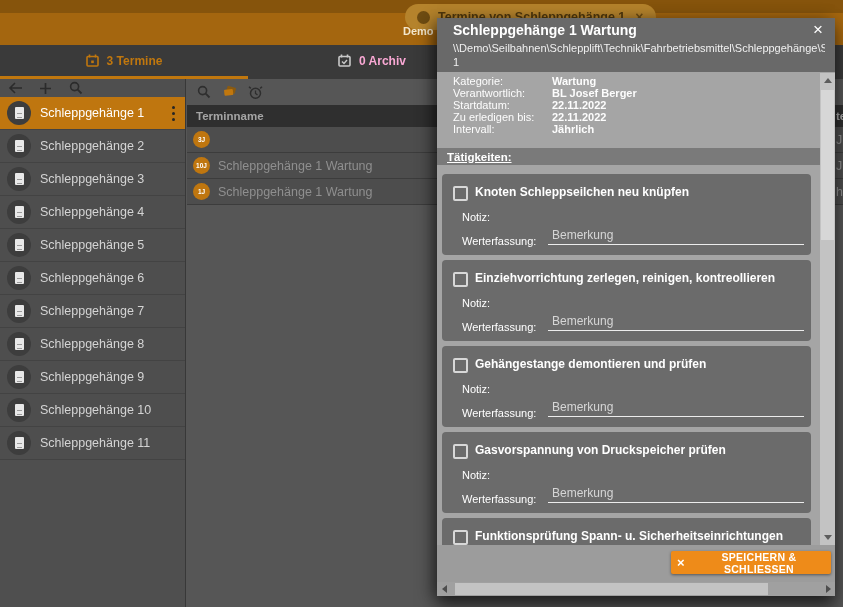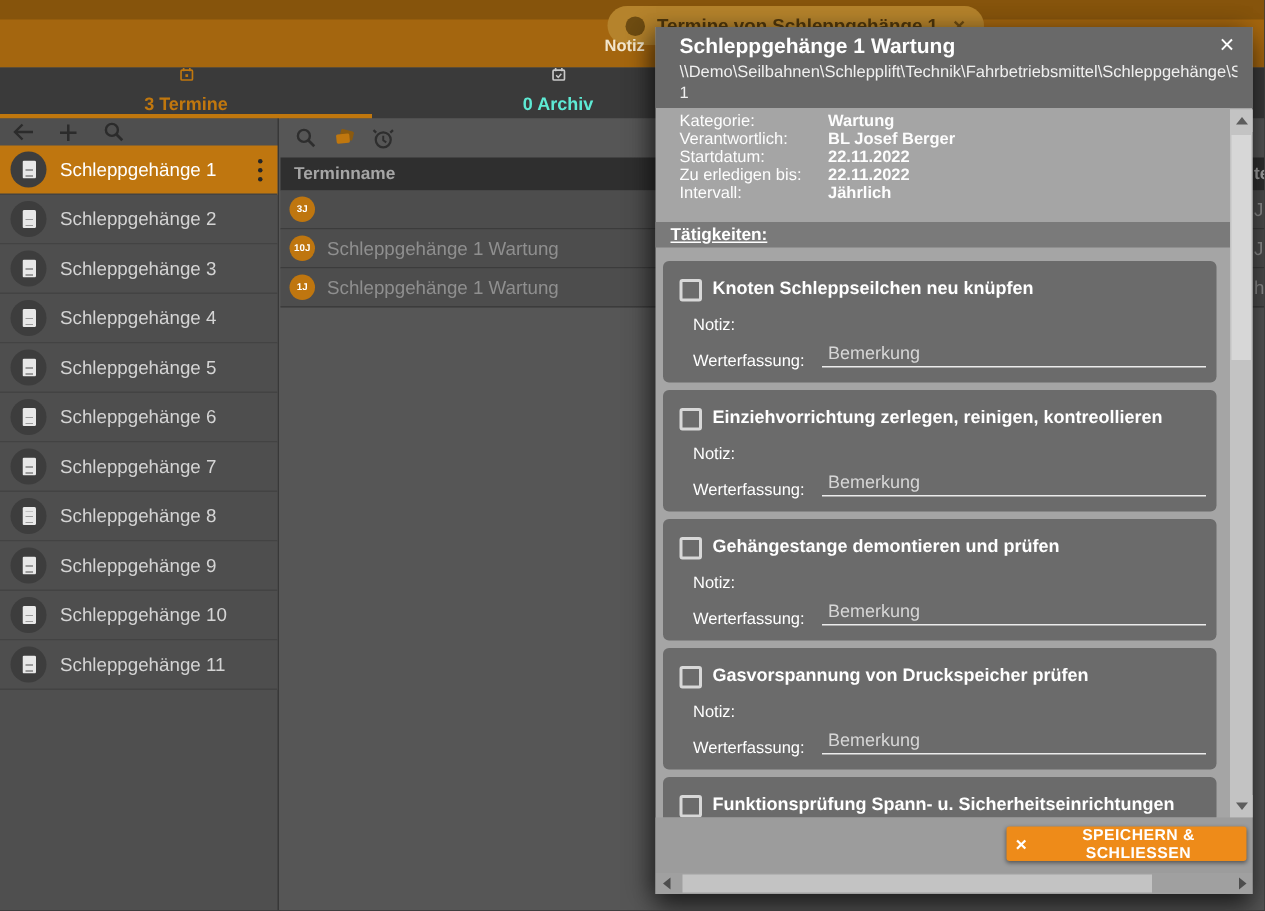--- a/index.html
+++ b/index.html
@@ -12,23 +12,23 @@
   .chip{position:absolute;left:405px;top:4px;height:26px;padding:0 12px;background:#b5832c;
         border-radius:14px;display:flex;align-items:center;gap:8px;cursor:pointer;}
   .chip-circle{width:13px;height:13px;border-radius:50%;background:#6e4c12;flex:0 0 auto;}
   .chip-label{font-size:12.5px;font-weight:bold;color:#4f370c;white-space:nowrap;}
   .chip-x{color:#6e4c12;font-size:14px;font-weight:bold;margin-left:2px;}
   .demo{position:absolute;left:403px;top:25px;font-size:11px;font-weight:bold;color:#f3e7cd;}
 
   
   .tabbar{position:absolute;left:0;top:45px;width:843px;height:34px;background:#3a3a3a;z-index:1;}
   .tab{position:absolute;top:0;height:31px;width:248px;display:flex;align-items:center;
-       justify-content:center;gap:8px;font-size:12px;font-weight:bold;cursor:pointer;flex-direction:column;}
+       justify-content:center;gap:8px;font-size:12px;font-weight:bold;cursor:pointer;}
   .tab-termine{left:0;color:#c0770e;}
-  .tab-archiv{left:248px;color:#5eead4;}
+  .tab-archiv{left:248px;color:#f9a8d4;}
   .tab-underline{position:absolute;left:0;top:31px;width:248px;height:3px;background:#c0770e;}
   .cal-svg{display:block;}
 
   
   .sidebar{position:absolute;left:0;top:79px;width:186px;height:528px;background:#4f4f4f;
            border-right:1px solid #383838;box-sizing:border-box;z-index:1;}
   .side-toolbar{height:18px;display:flex;align-items:center;padding-left:8px;gap:15px;}
   .tool-ic{width:15px;height:15px;display:flex;align-items:center;justify-content:center;cursor:pointer;}
   .side-item{position:relative;height:33px;display:flex;align-items:center;padding-left:7px;gap:9px;
              background:#4e4e4e;border-bottom:1px solid #434343;color:#d4d4d4;font-size:12.5px;
@@ -117,21 +117,21 @@
 
 <div class="app">
 
   <div class="topbar">
     <div class="topstrip"></div>
     <div class="chip">
       <span class="chip-circle"></span>
       <span class="chip-label">Termine von Schleppgehänge 1</span>
       <span class="chip-x">×</span>
     </div>
-    <div class="demo">Notiz</div>
+    <div class="demo">Demo</div>
   </div>
 
   <div class="tabbar">
     <div class="tab tab-termine">
       <svg class="cal-svg" width="13" height="13" viewBox="0 0 13 13">
         <rect x="1" y="2.5" width="11" height="9.5" rx="1" fill="none" stroke="#c0770e" stroke-width="1.6"></rect>
         <line x1="3.5" y1="0.5" x2="3.5" y2="3.5" stroke="#c0770e" stroke-width="1.6"></line>
         <line x1="9.5" y1="0.5" x2="9.5" y2="3.5" stroke="#c0770e" stroke-width="1.6"></line>
         <rect x="5.2" y="6.5" width="2.6" height="2.6" fill="#c0770e"></rect>
       </svg>

